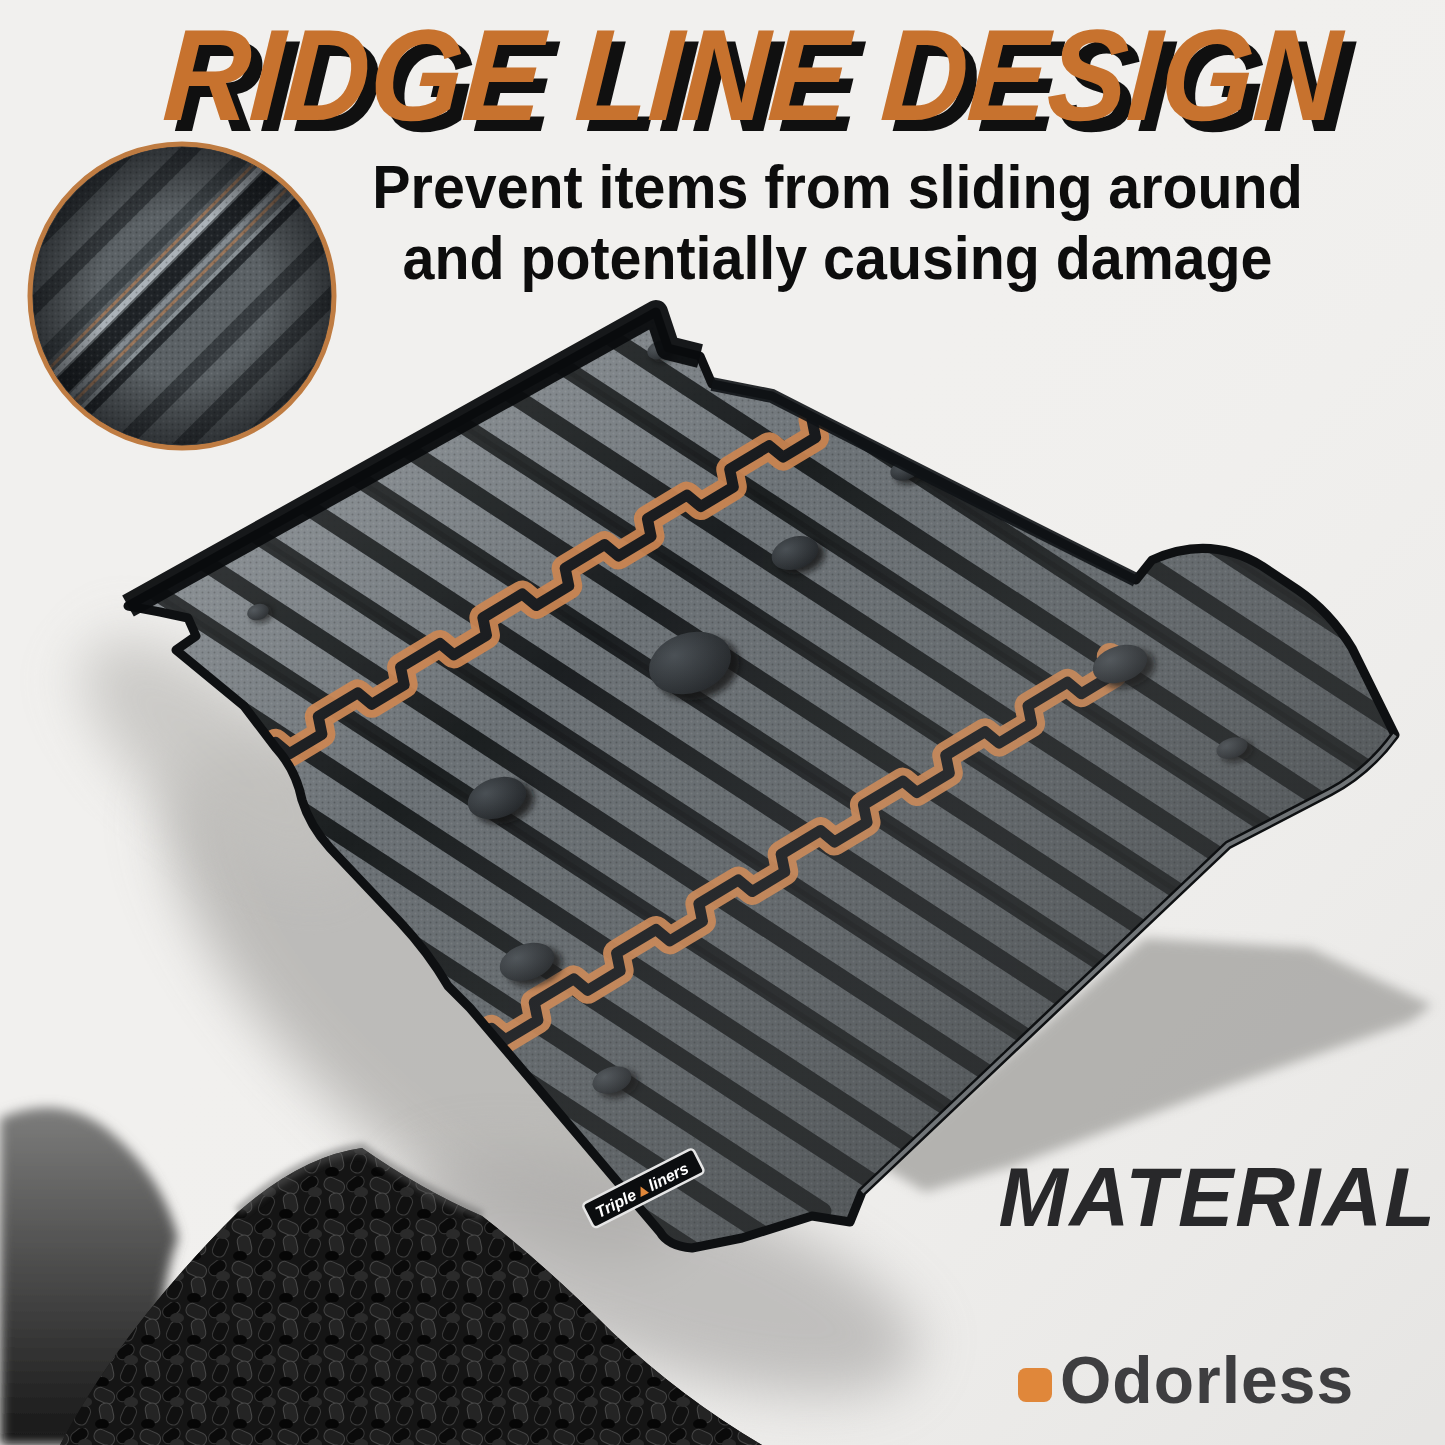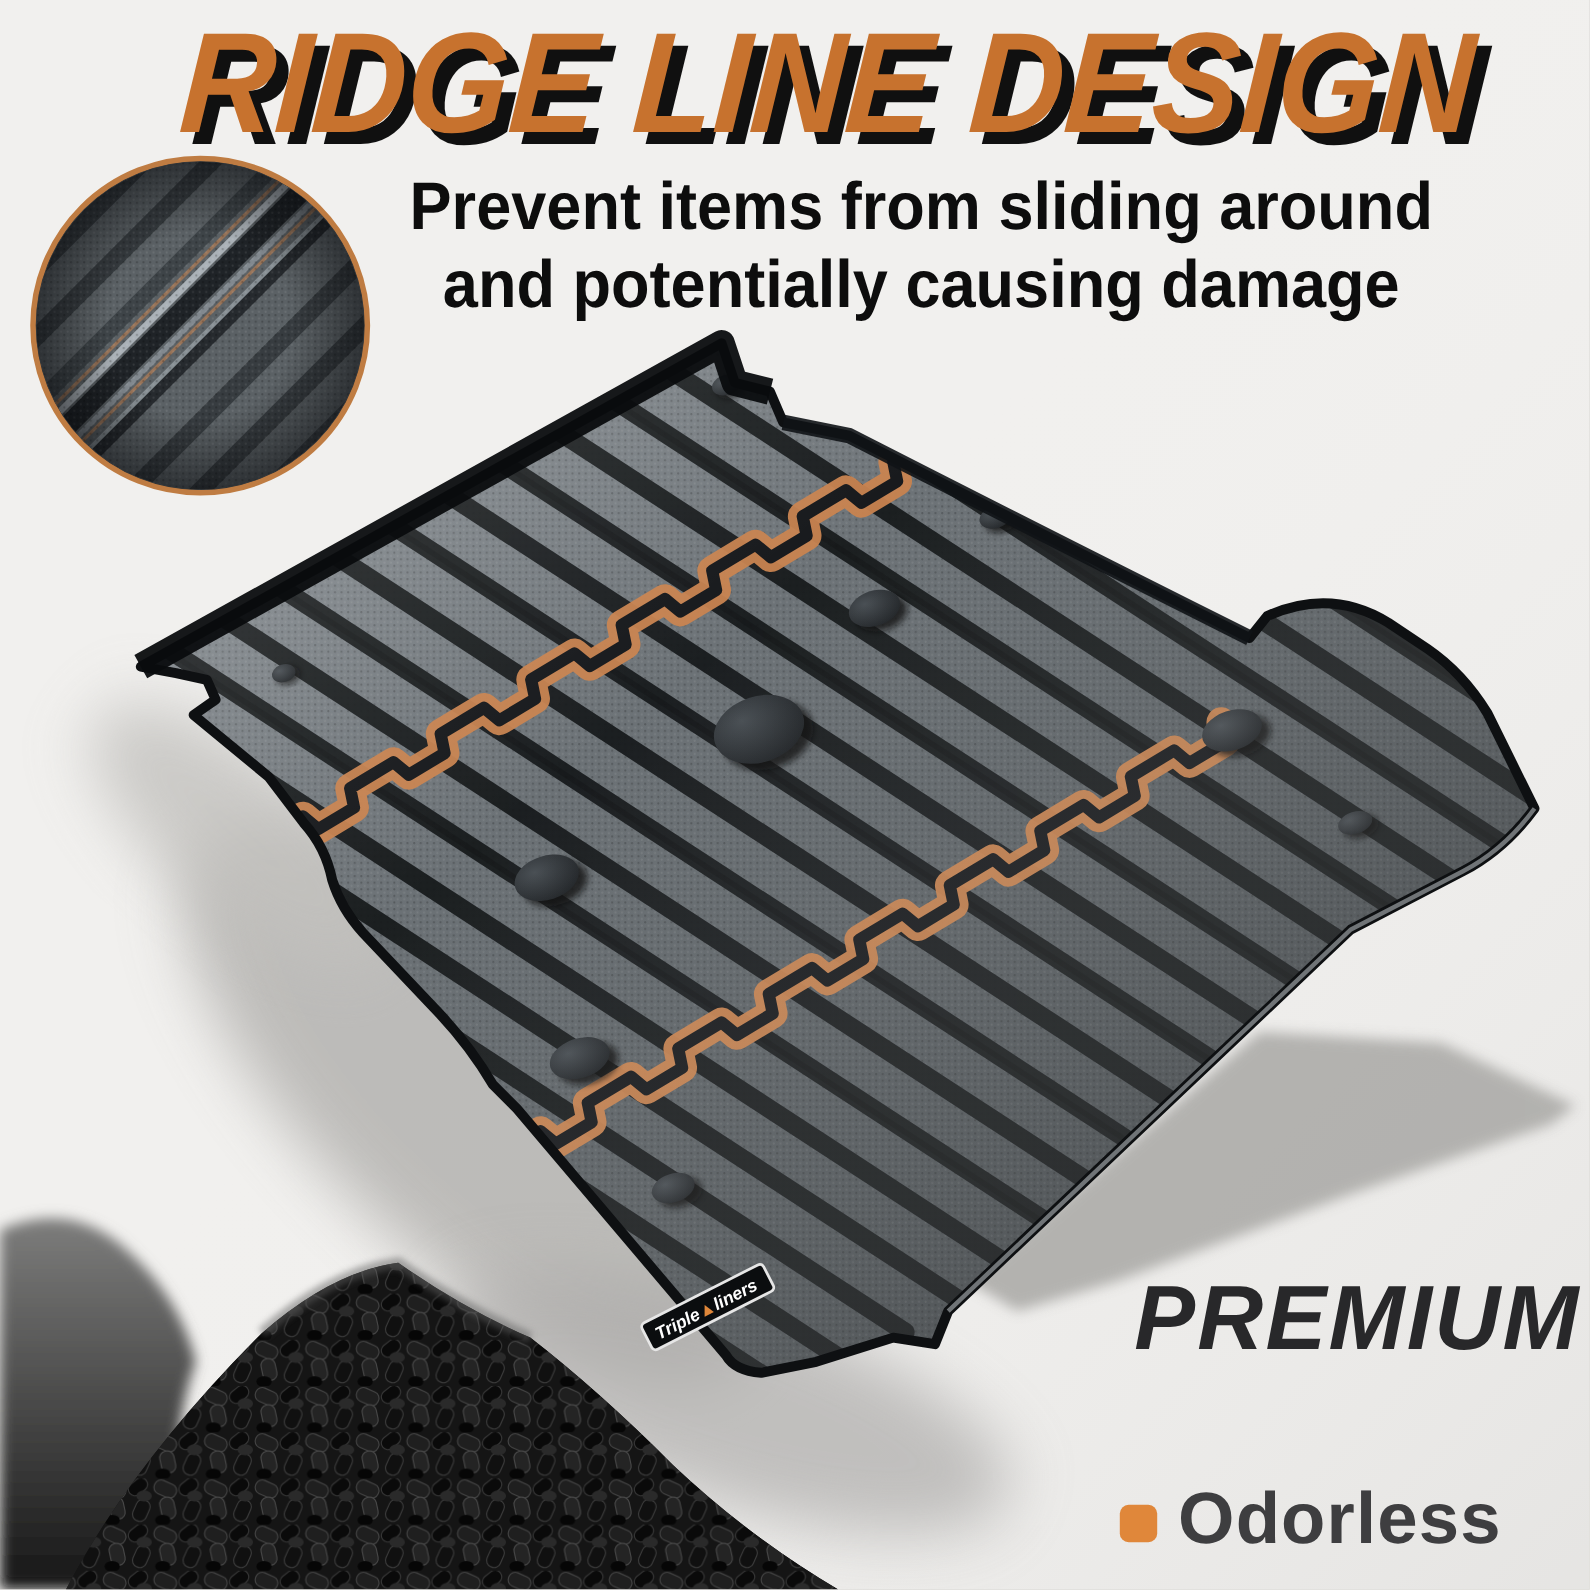--- a/index.html
+++ b/index.html
@@ -22,21 +22,21 @@
     font-size:61px;line-height:1.17;font-weight:bold;color:#0d0d0d;
     transform:scaleX(.94);transform-origin:50% 0;
   }
   #premium-block{
     right:8px;top:1156px;text-align:right;
     font-size:83px;line-height:1.02;font-weight:bold;font-style:italic;
     color:#28282a;letter-spacing:2px;
   }
   #premium-block .tpe{color:#d9812f;padding-right:14px;}
   #odorless-row{
-    left:1018px;top:1342px;display:flex;align-items:center;gap:19px;text-align:center;
+    left:1018px;top:1342px;display:flex;align-items:center;gap:8px;text-align:center;
   }
   #odorless-bullet{
     width:34px;height:34px;border-radius:8px;background:#e0873a;margin-top:10px;
     flex:0 0 auto;
   }
   #odorless-text{
     font-size:66px;font-weight:bold;color:#3e3e40;letter-spacing:1px;
   }
 </style>
 </head>
@@ -265,21 +265,21 @@
   </svg>
 
   <div id="title" class="txt">RIDGE LINE DESIGN</div>
 
   <div id="subtitle" class="txt">
     <div>Prevent items from sliding around</div>
     <div>and potentially causing damage</div>
   </div>
 
   <div id="premium-block" class="txt">
-    <div>PREMIUM</div>
+    <div>MATERIAL</div>
   </div>
 
   <div id="odorless-row" class="txt">
     <div id="odorless-bullet"></div>
     <div id="odorless-text">Odorless</div>
   </div>
 
 </div>
 
 </body></html>

